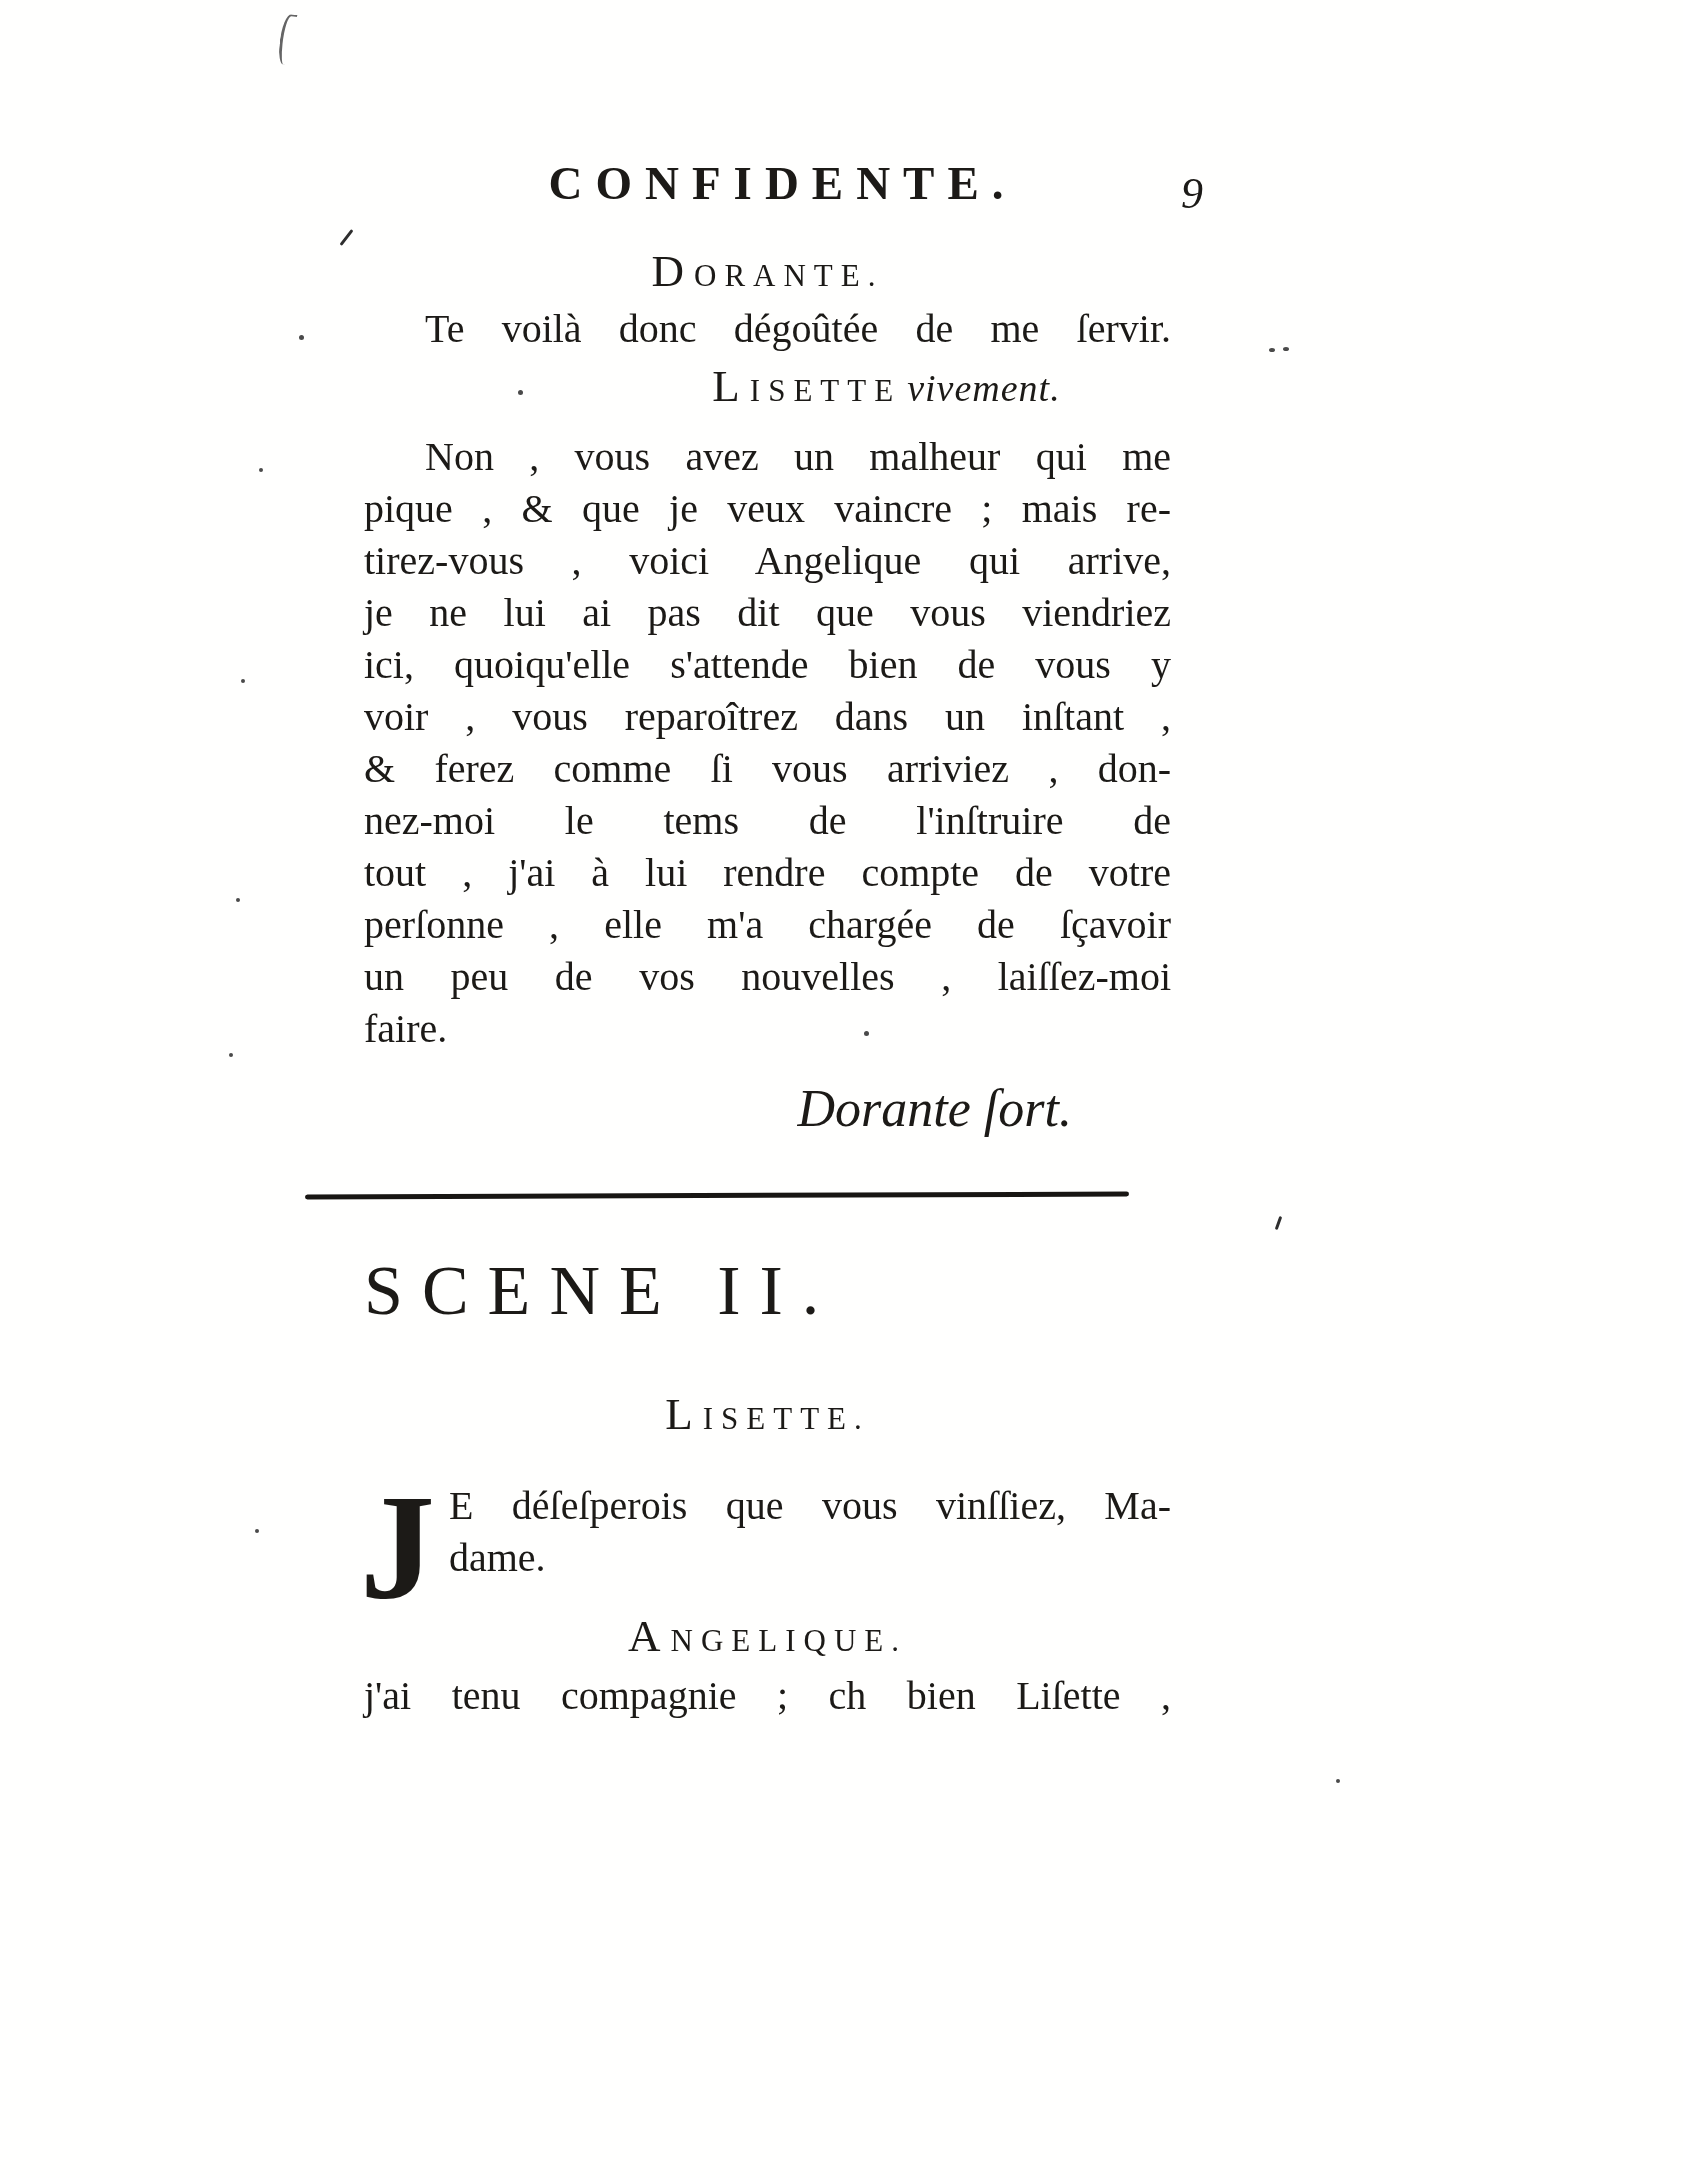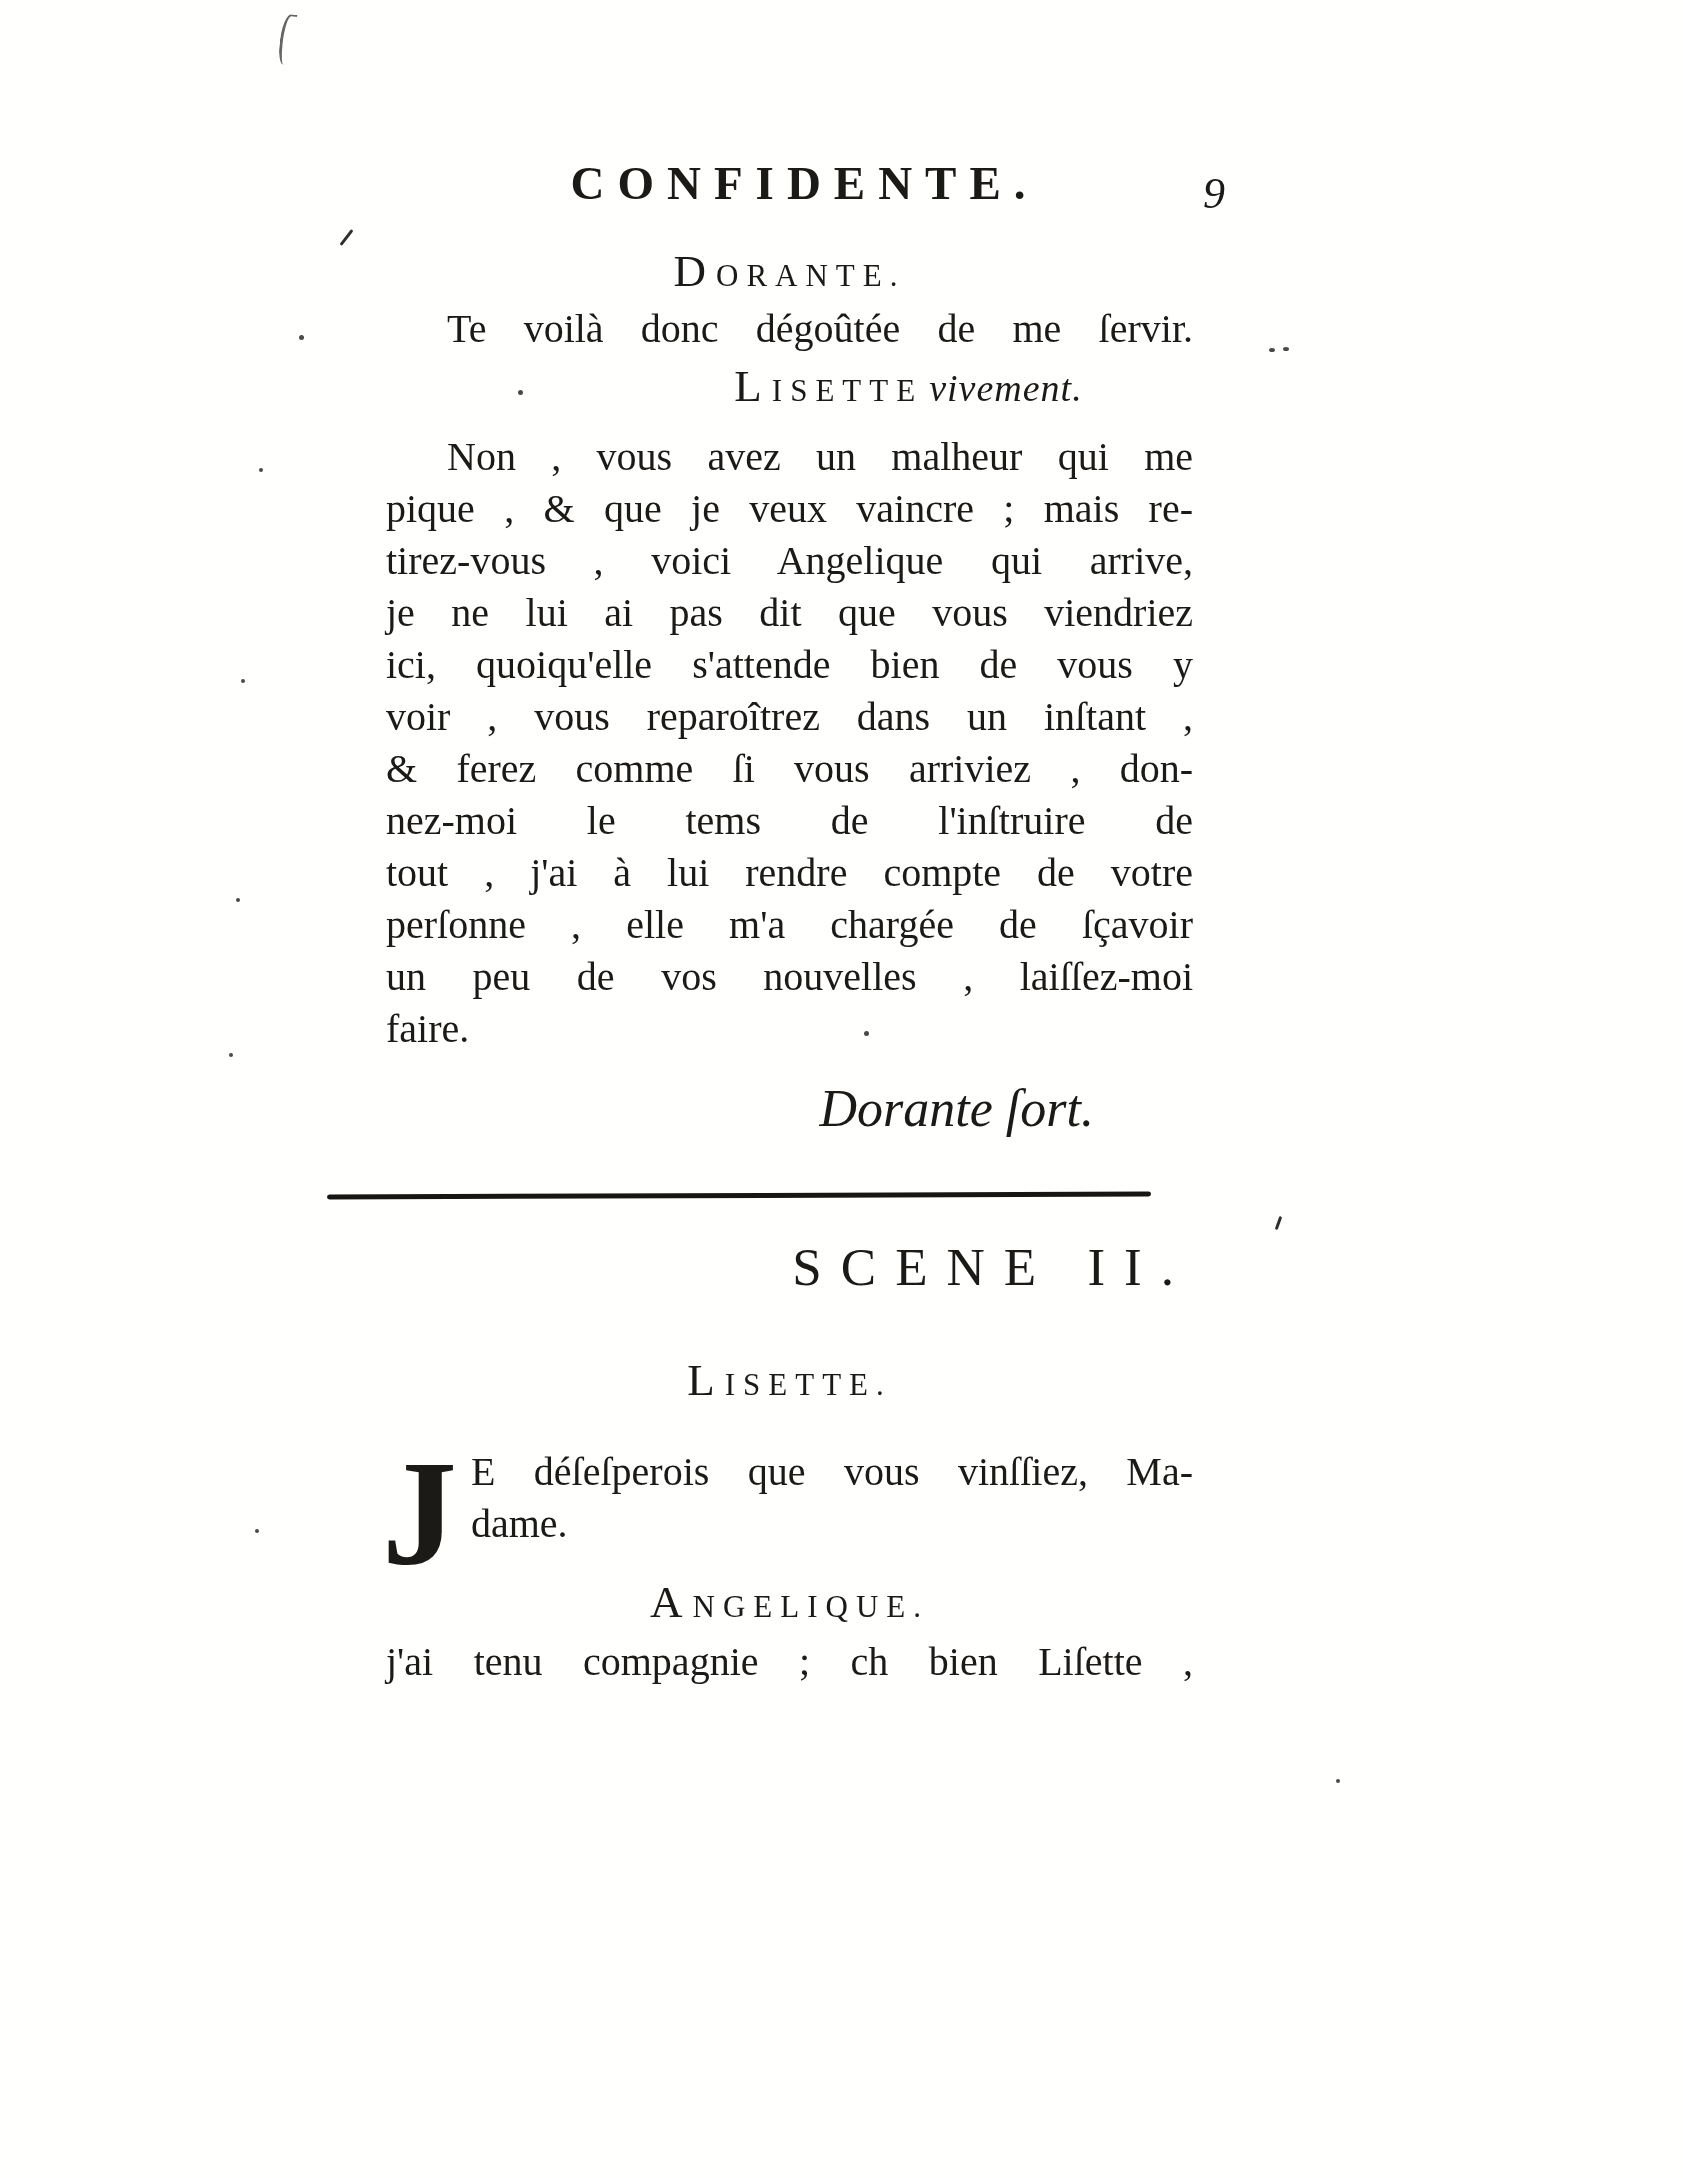--- a/index.html
+++ b/index.html
@@ -8,21 +8,21 @@
     position: relative;
     width: 1683px;
     height: 2178px;
     background: #fffffe;
     font-family: "Liberation Serif", serif;
     color: #1c1a17;
     overflow: hidden;
   }
   .text-block {
     position: absolute;
-    left: 386px;
+    left: 364px;
     top: 156px;
     width: 807px;
   }
   
   .header-row { position: relative; height: 85px; }
   .running-title {
     text-align: center;
     font-size: 47px;
     letter-spacing: 13px;
     font-weight: bold;
@@ -85,23 +85,23 @@
     margin-top: 55px;
     margin-left: -59px;
     width: 824px;
     height: 5px;
     background: #181613;
     border-radius: 3px;
     transform: rotate(-0.2deg);
   }
   
   .scene-heading {
-    margin-top: 39px;
-    text-align: right;
-    font-size: 53px;
+    margin-top: 53px;
+    text-align: left;
+    font-size: 70px;
     letter-spacing: 19px;
     white-space: nowrap;
   }
   .scene-characters {
     margin-top: 48px;
     text-align: center;
     font-size: 49px;
     letter-spacing: 7px;
     white-space: nowrap;
     transform: translateX(30px);

